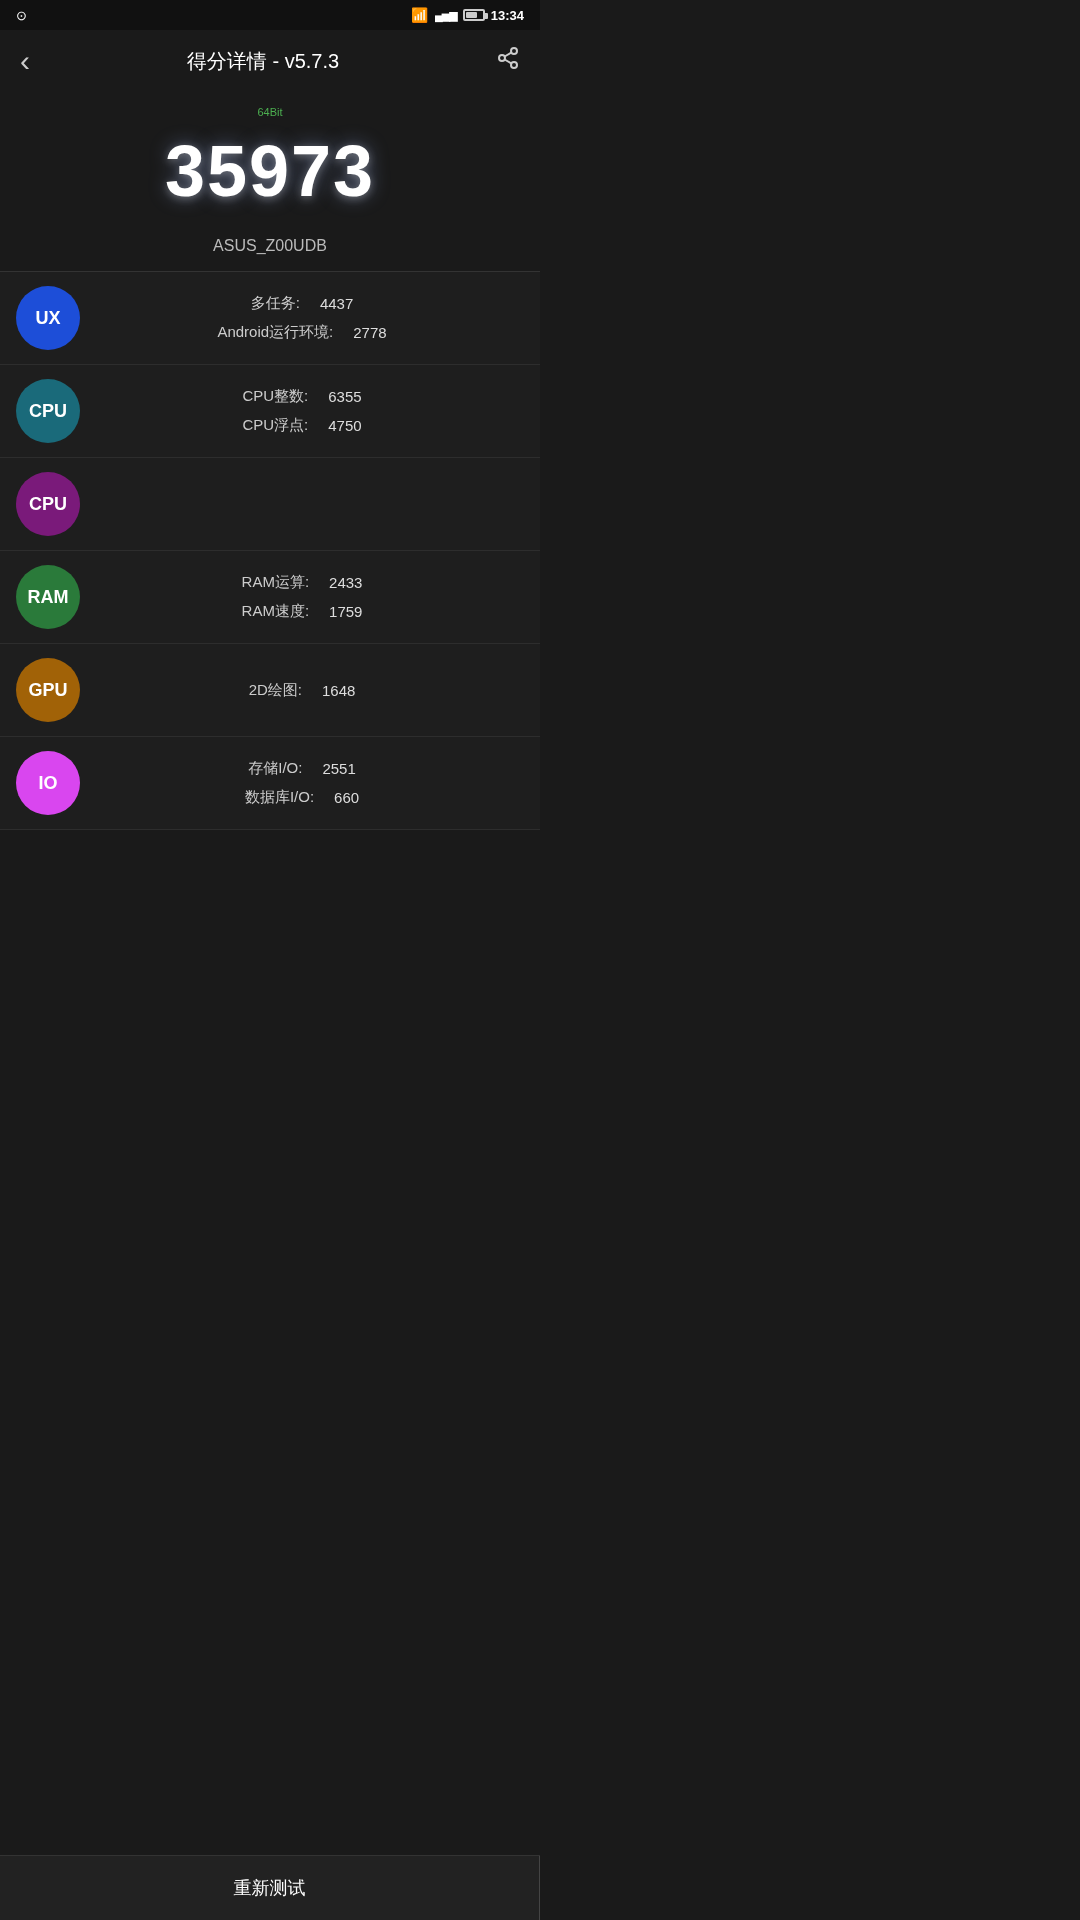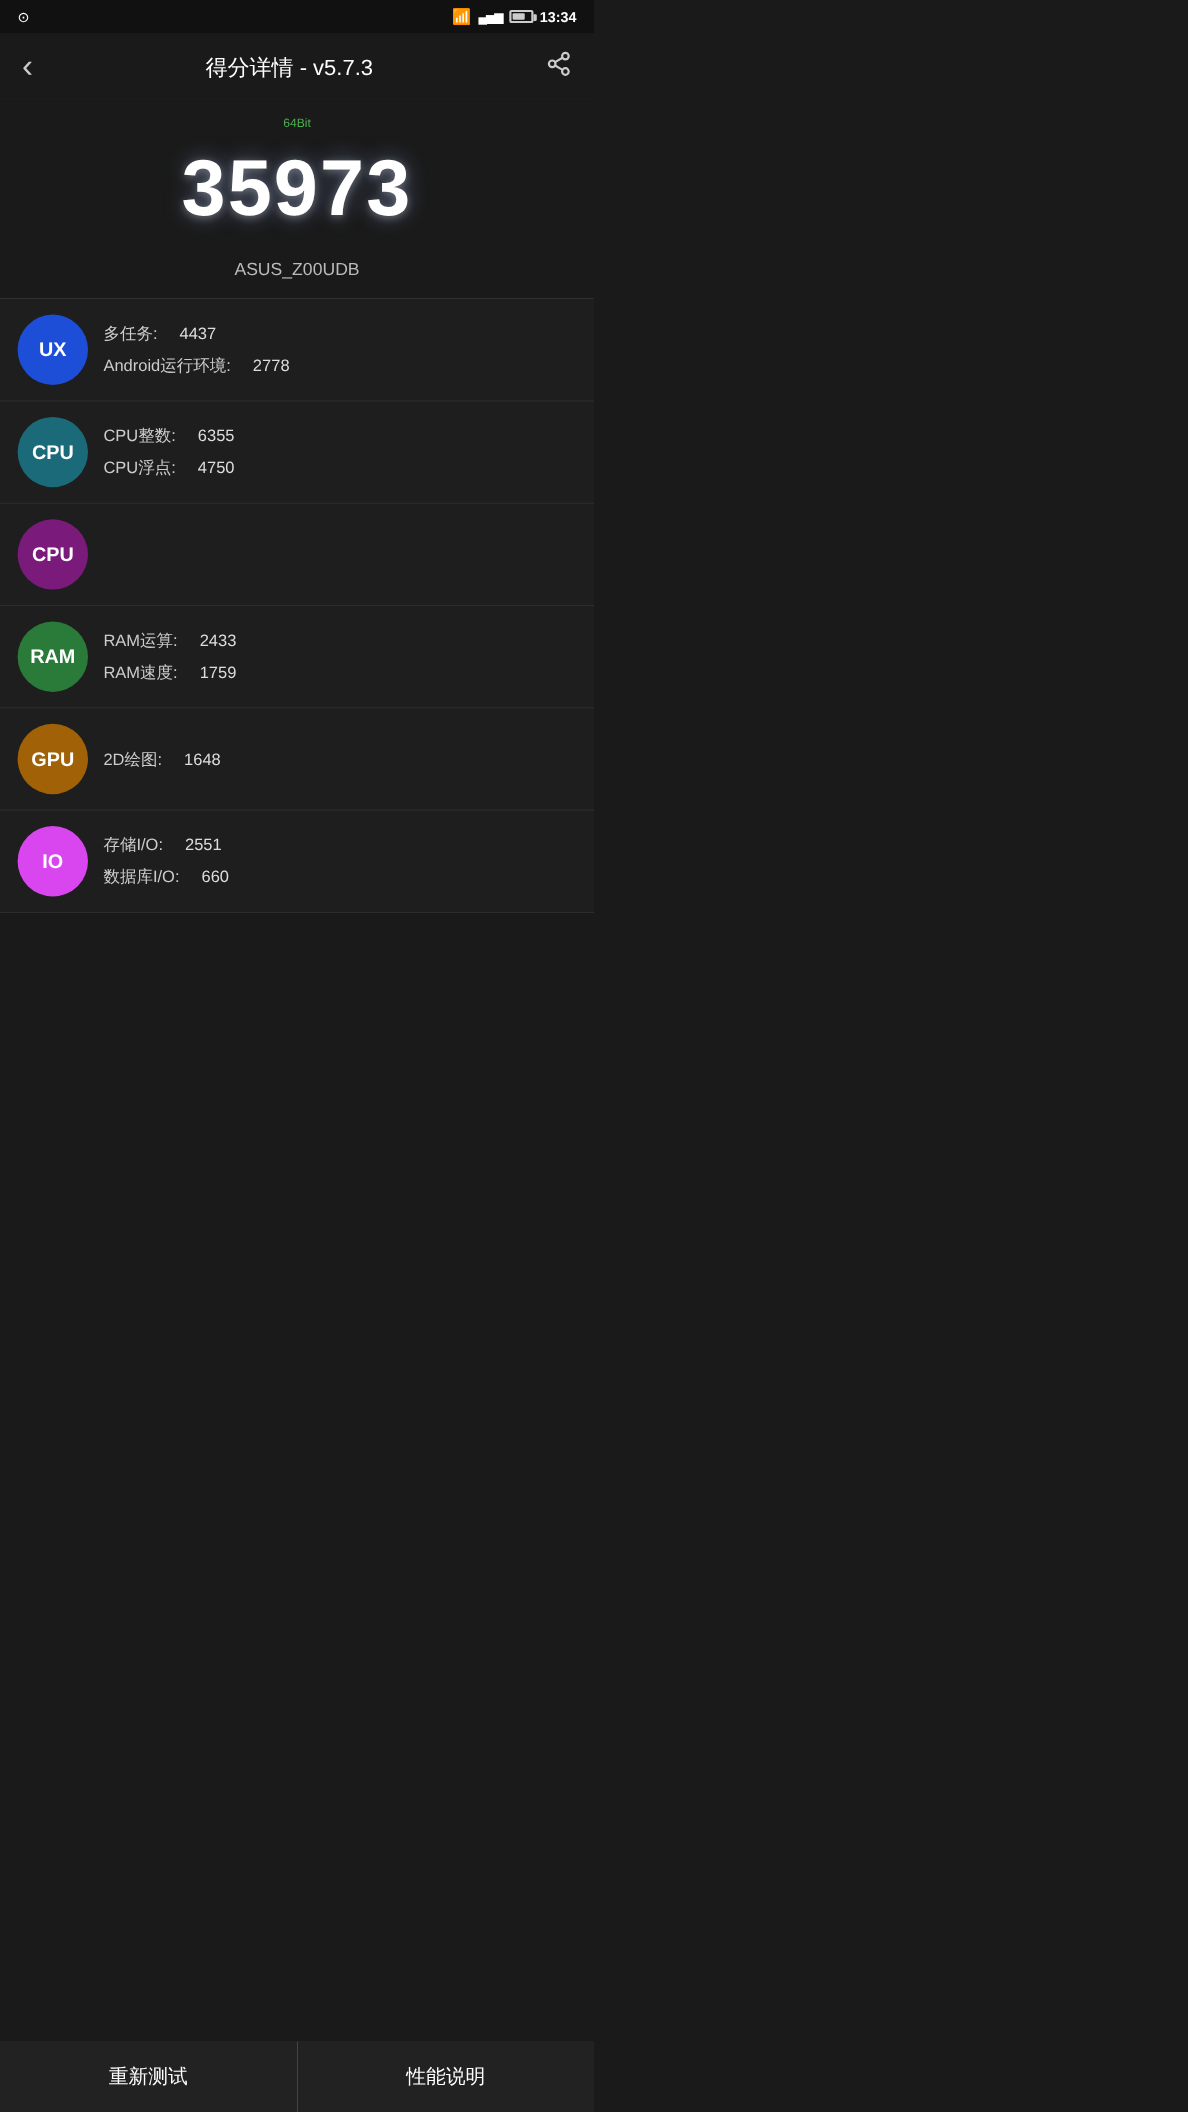--- a/index.html
+++ b/index.html
@@ -119,21 +119,21 @@
     .icon-ram { background: #2a7a3a; }
     .icon-gpu { background: #a16207; }
     .icon-io { background: #d946ef; }
 
     .score-details {
       flex: 1;
       padding: 0 14px;
     }
     .score-item {
       display: flex;
-      justify-content: flex-start;
+      justify-content: center;
       align-items: center;
       padding: 5px 0;
       gap: 20px;
     }
     .score-label {
       font-size: 15px;
       color: #ccc;
     }
     .score-value {
       font-size: 15px;
@@ -302,14 +302,13 @@
             <span class="score-label">数据库I/O:</span>
             <span class="score-value">660</span>
           </div>
         </div>
       </div>
     </div>
 </div>
 
 <div class="bottom-buttons">
   <button class="bottom-btn">重新测试</button>
-  <button class="bottom-btn">性能说明</button>
 </div>
 
 </body></html>

